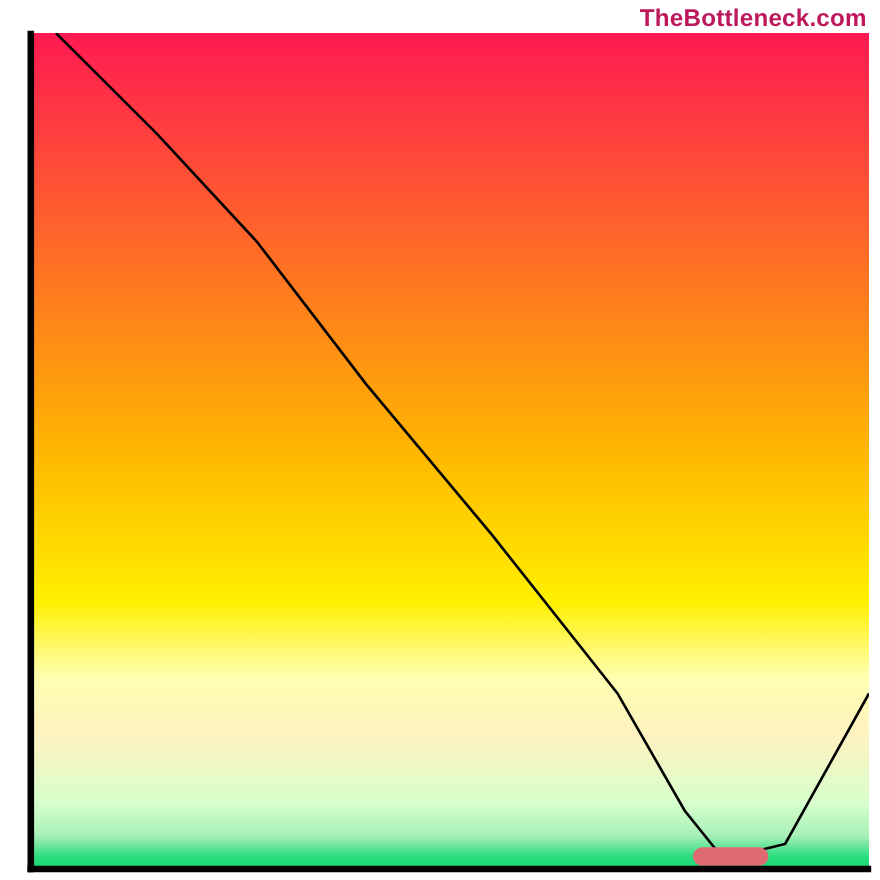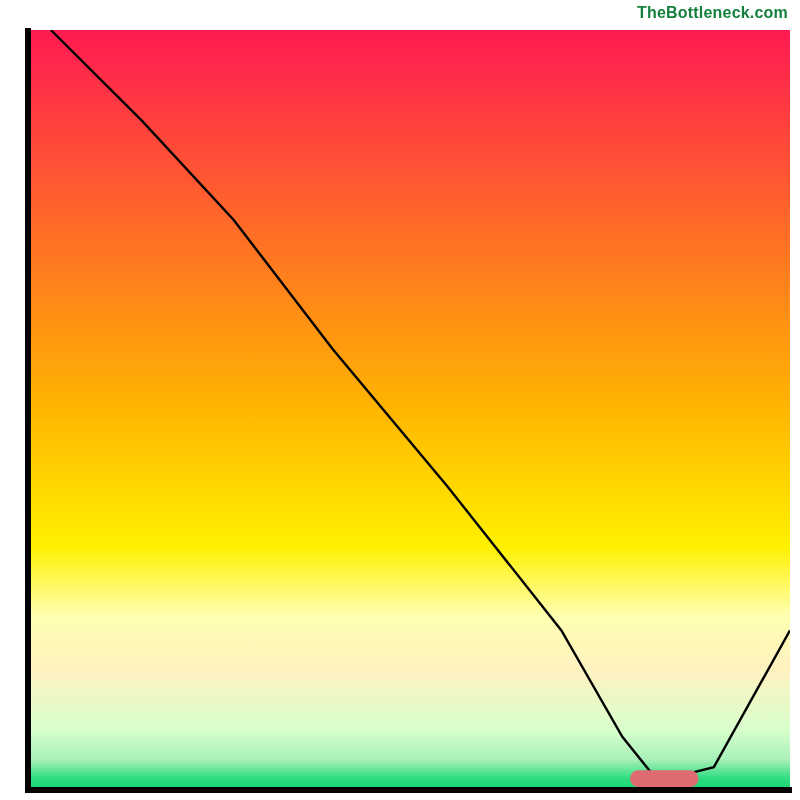--- a/index.html
+++ b/index.html
@@ -13,23 +13,23 @@
   }
   .chart-container {
     position: relative;
     width: 800px;
     height: 800px;
   }
   .watermark {
     position: absolute;
     top: 4px;
     right: 12px;
-    font-size: 16px;
+    font-size: 22px;
     font-weight: 600;
-    color: #15803d;
+    color: #be185d;
     letter-spacing: 0.2px;
     z-index: 5;
   }
   svg {
     display: block;
   }
 </style>
 </head>
 <body>
 

